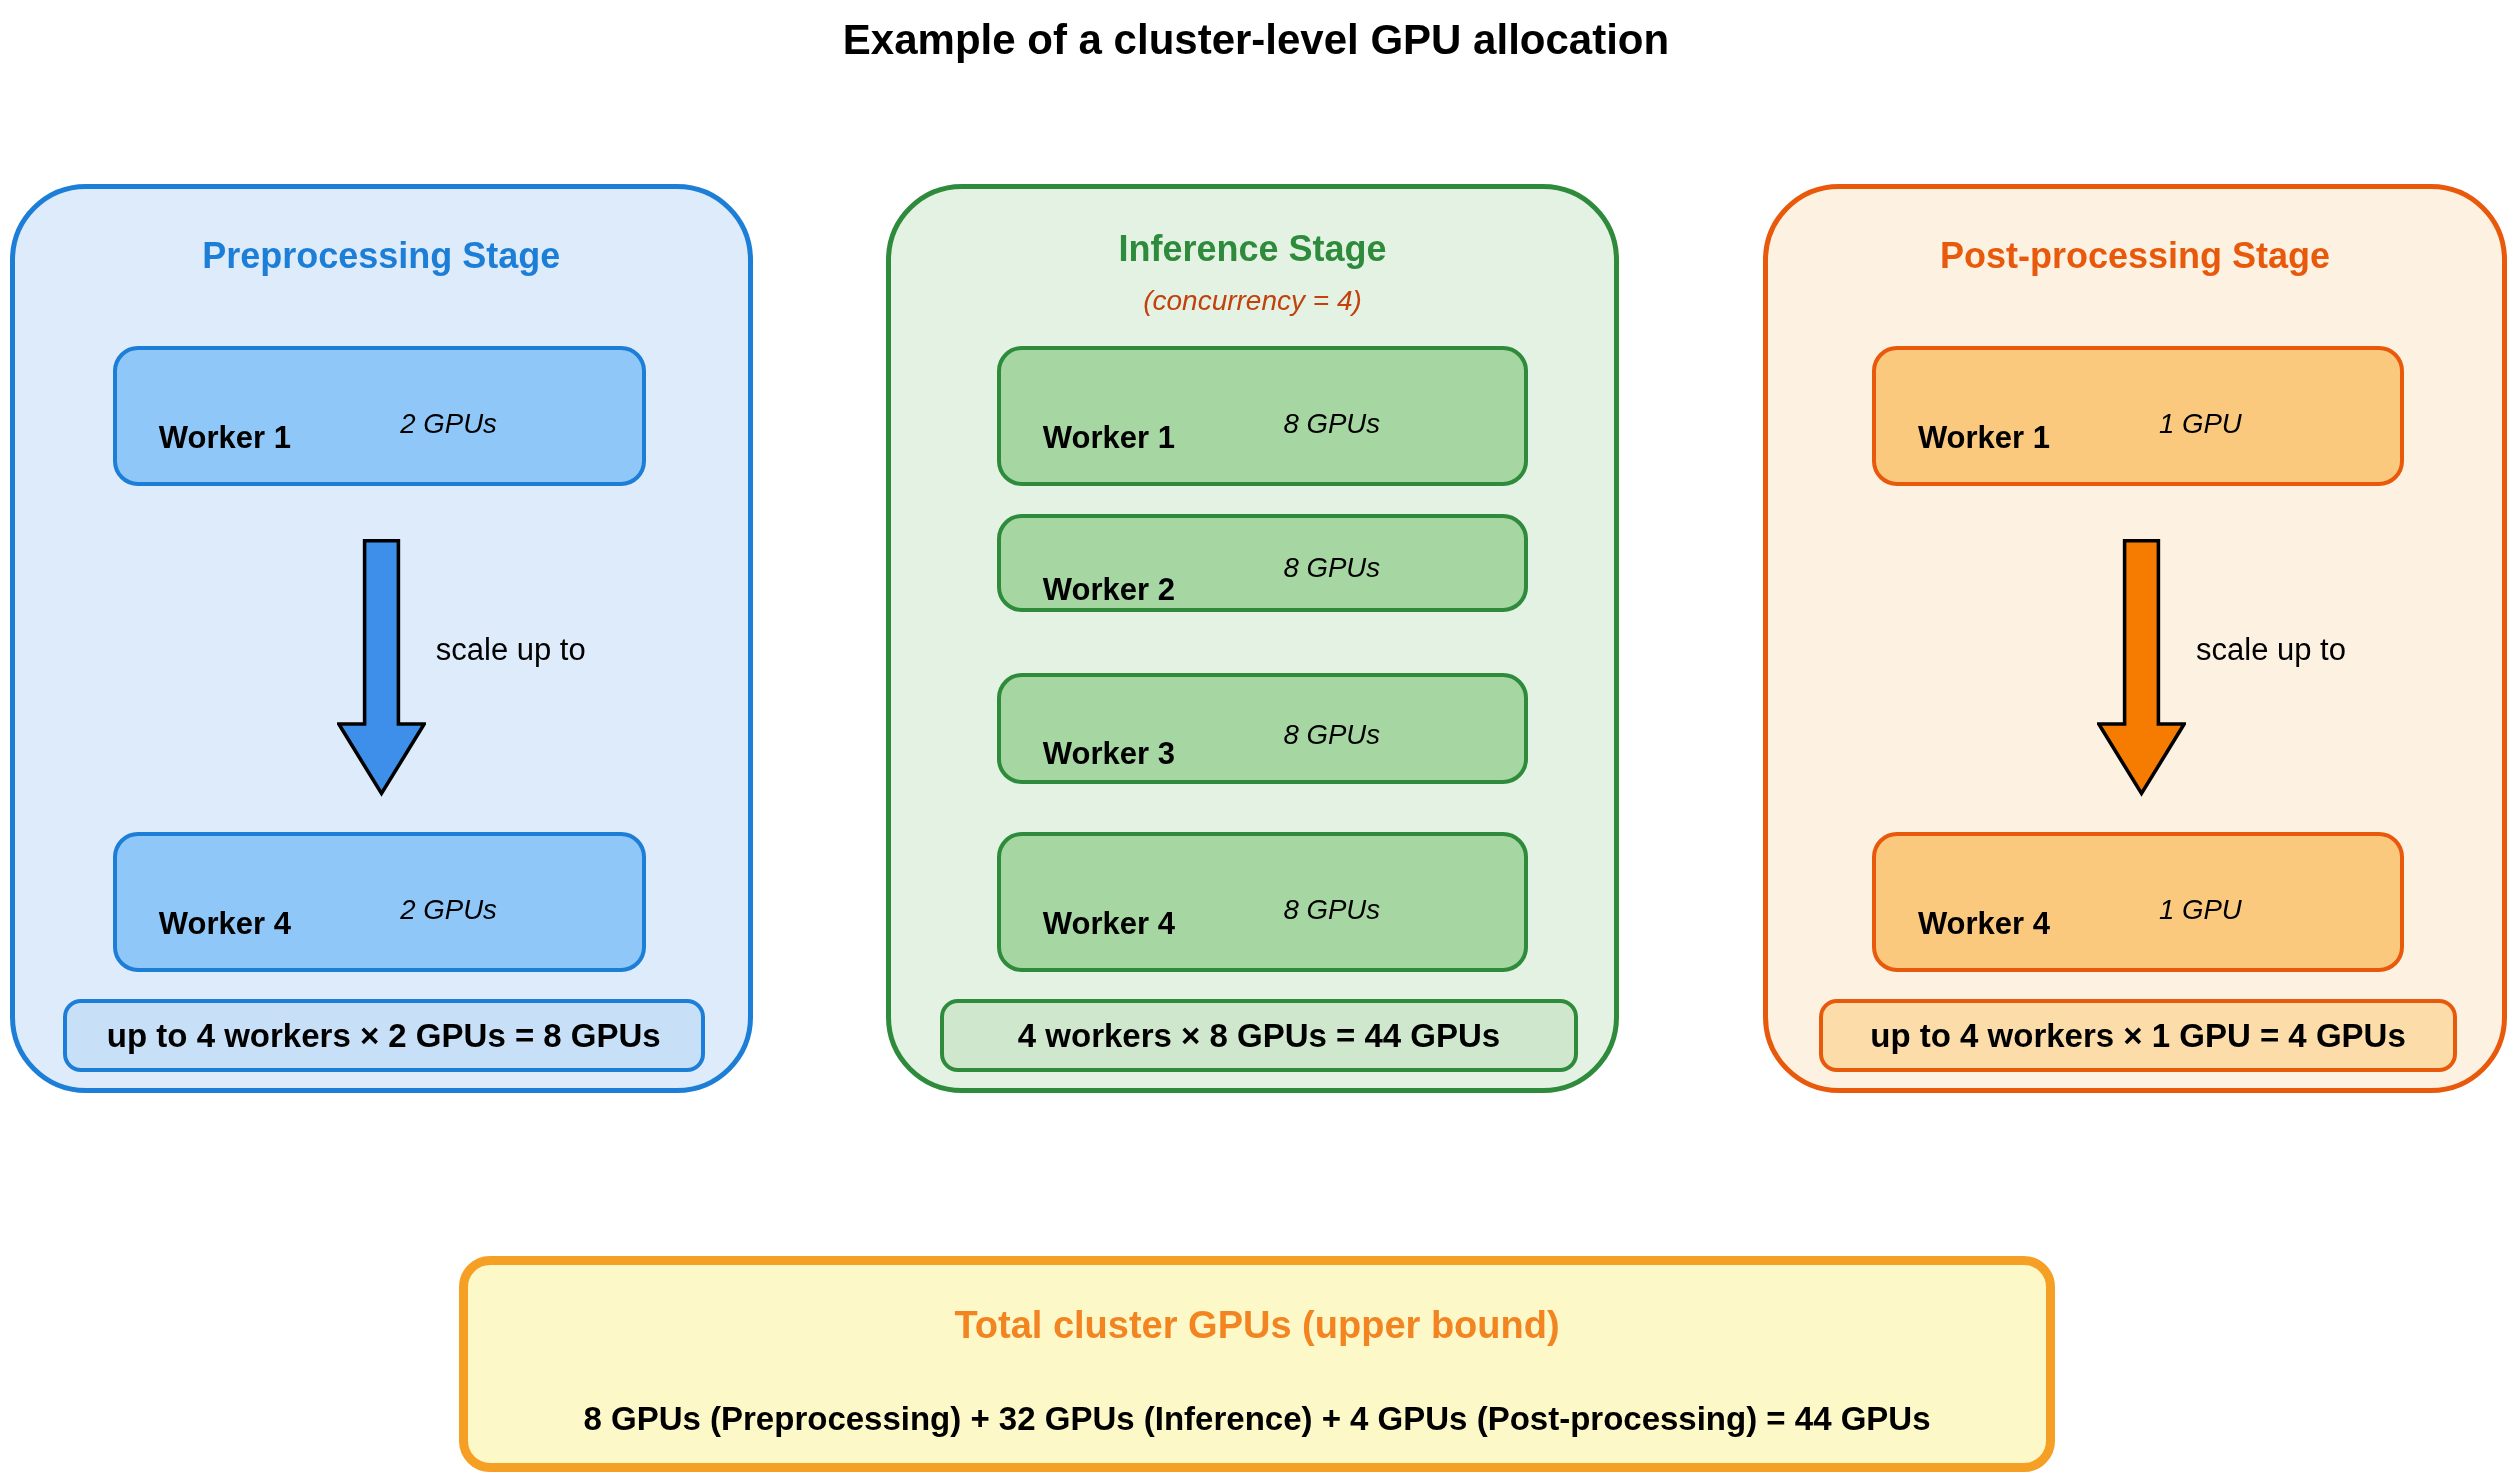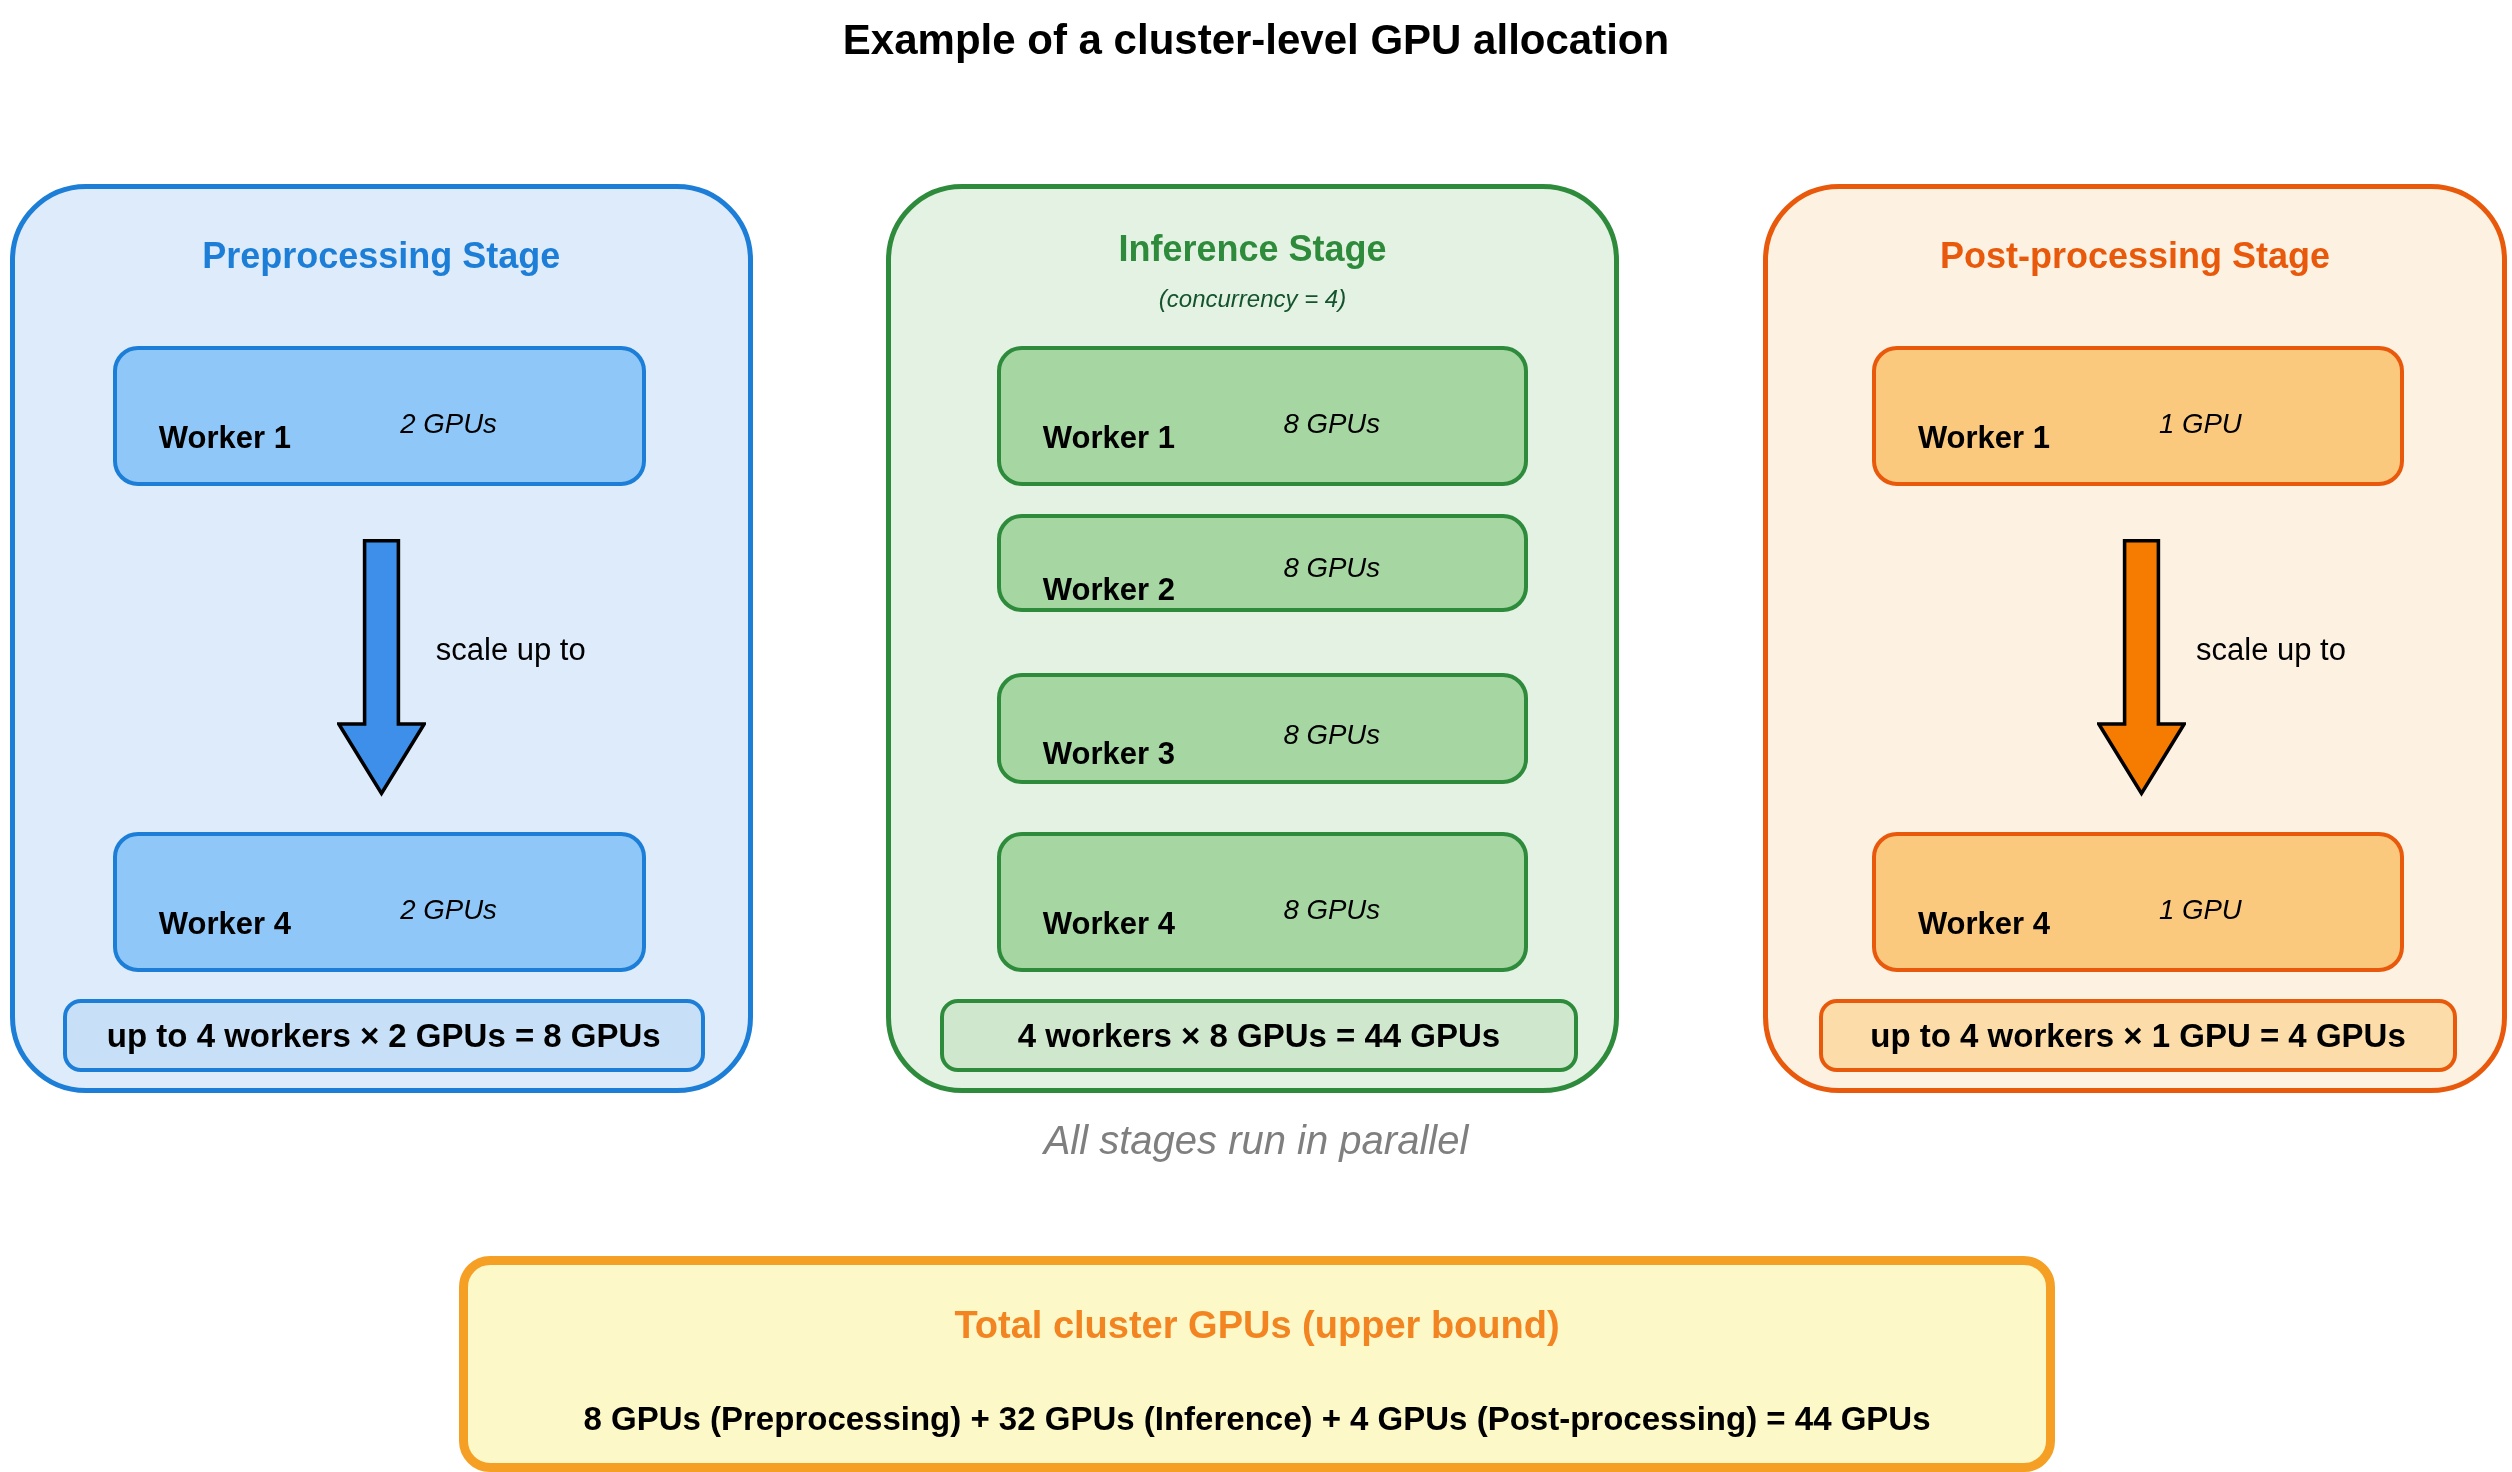--- a/index.html
+++ b/index.html
@@ -14,21 +14,21 @@
   
   .stage{position:absolute;top:184px;height:909px;border-radius:76px;box-sizing:border-box;}
   .stage--blue{left:9.8px;width:743px;background:#ddebfb;border:5.3px solid #1c7ed6;}
   .stage--green{left:886px;width:733px;background:#e3f2e2;border:5.3px solid #2e8b3c;}
   .stage--orange{left:1763px;width:744px;background:#fdf2e2;border:5.3px solid #e8590c;}
   .stage-header{position:absolute;left:0;top:46px;width:100%;text-align:center;font-size:36px;font-weight:700;}
   .stage--blue .stage-header{color:#1c7ed6;}
   .stage--green .stage-header{color:#2e8b3c;top:39px;}
   .stage--orange .stage-header{color:#e8590c;}
   .stage-subtitle{position:absolute;left:0;top:96px;width:100%;text-align:center;
-    font-size:24px;font-style:italic;color:#14532d;}
+    font-size:28px;font-style:italic;color:#c2410c;}
   
   .worker{position:absolute;border-radius:25px;box-sizing:border-box;}
   .stage--blue .worker{left:98px;width:533px;background:#8fc8f8;border:4.4px solid #1c7ed6;}
   .stage--green .worker{left:106px;width:531px;background:#a6d7a3;border:4.4px solid #2e8b3c;}
   .stage--orange .worker{left:104px;width:532px;background:#fbc97d;border:4.4px solid #e8590c;}
   .worker-label{position:absolute;left:8%;top:36%;transform:translateY(-50%);
     font-size:31px;font-weight:700;color:#000;margin-top:40px;}
   .worker-gpus{position:absolute;left:54%;top:56%;transform:translateY(-50%);
     font-size:27.6px;font-style:italic;color:#000;}
   .w-top{top:157px;height:140px;}
@@ -125,21 +125,20 @@
     <div class="scale-label">scale up to</div>
 
     <div class="worker w-bottom">
       <span class="worker-label">Worker 4</span>
       <span class="worker-gpus">1 GPU</span>
     </div>
 
     <div class="stage-summary">up to 4 workers × 1 GPU = 4 GPUs</div>
   </div>
 
-  <div class="parallel-note">All stages run in parallel</div>
 
   <div class="total-box">
     <div class="total-title">Total cluster GPUs (upper bound)</div>
     <div class="total-formula">8 GPUs (Preprocessing) + 32 GPUs (Inference) + 4 GPUs (Post-processing) = 44 GPUs</div>
   </div>
 
 </div>
 
 
 </body></html>

